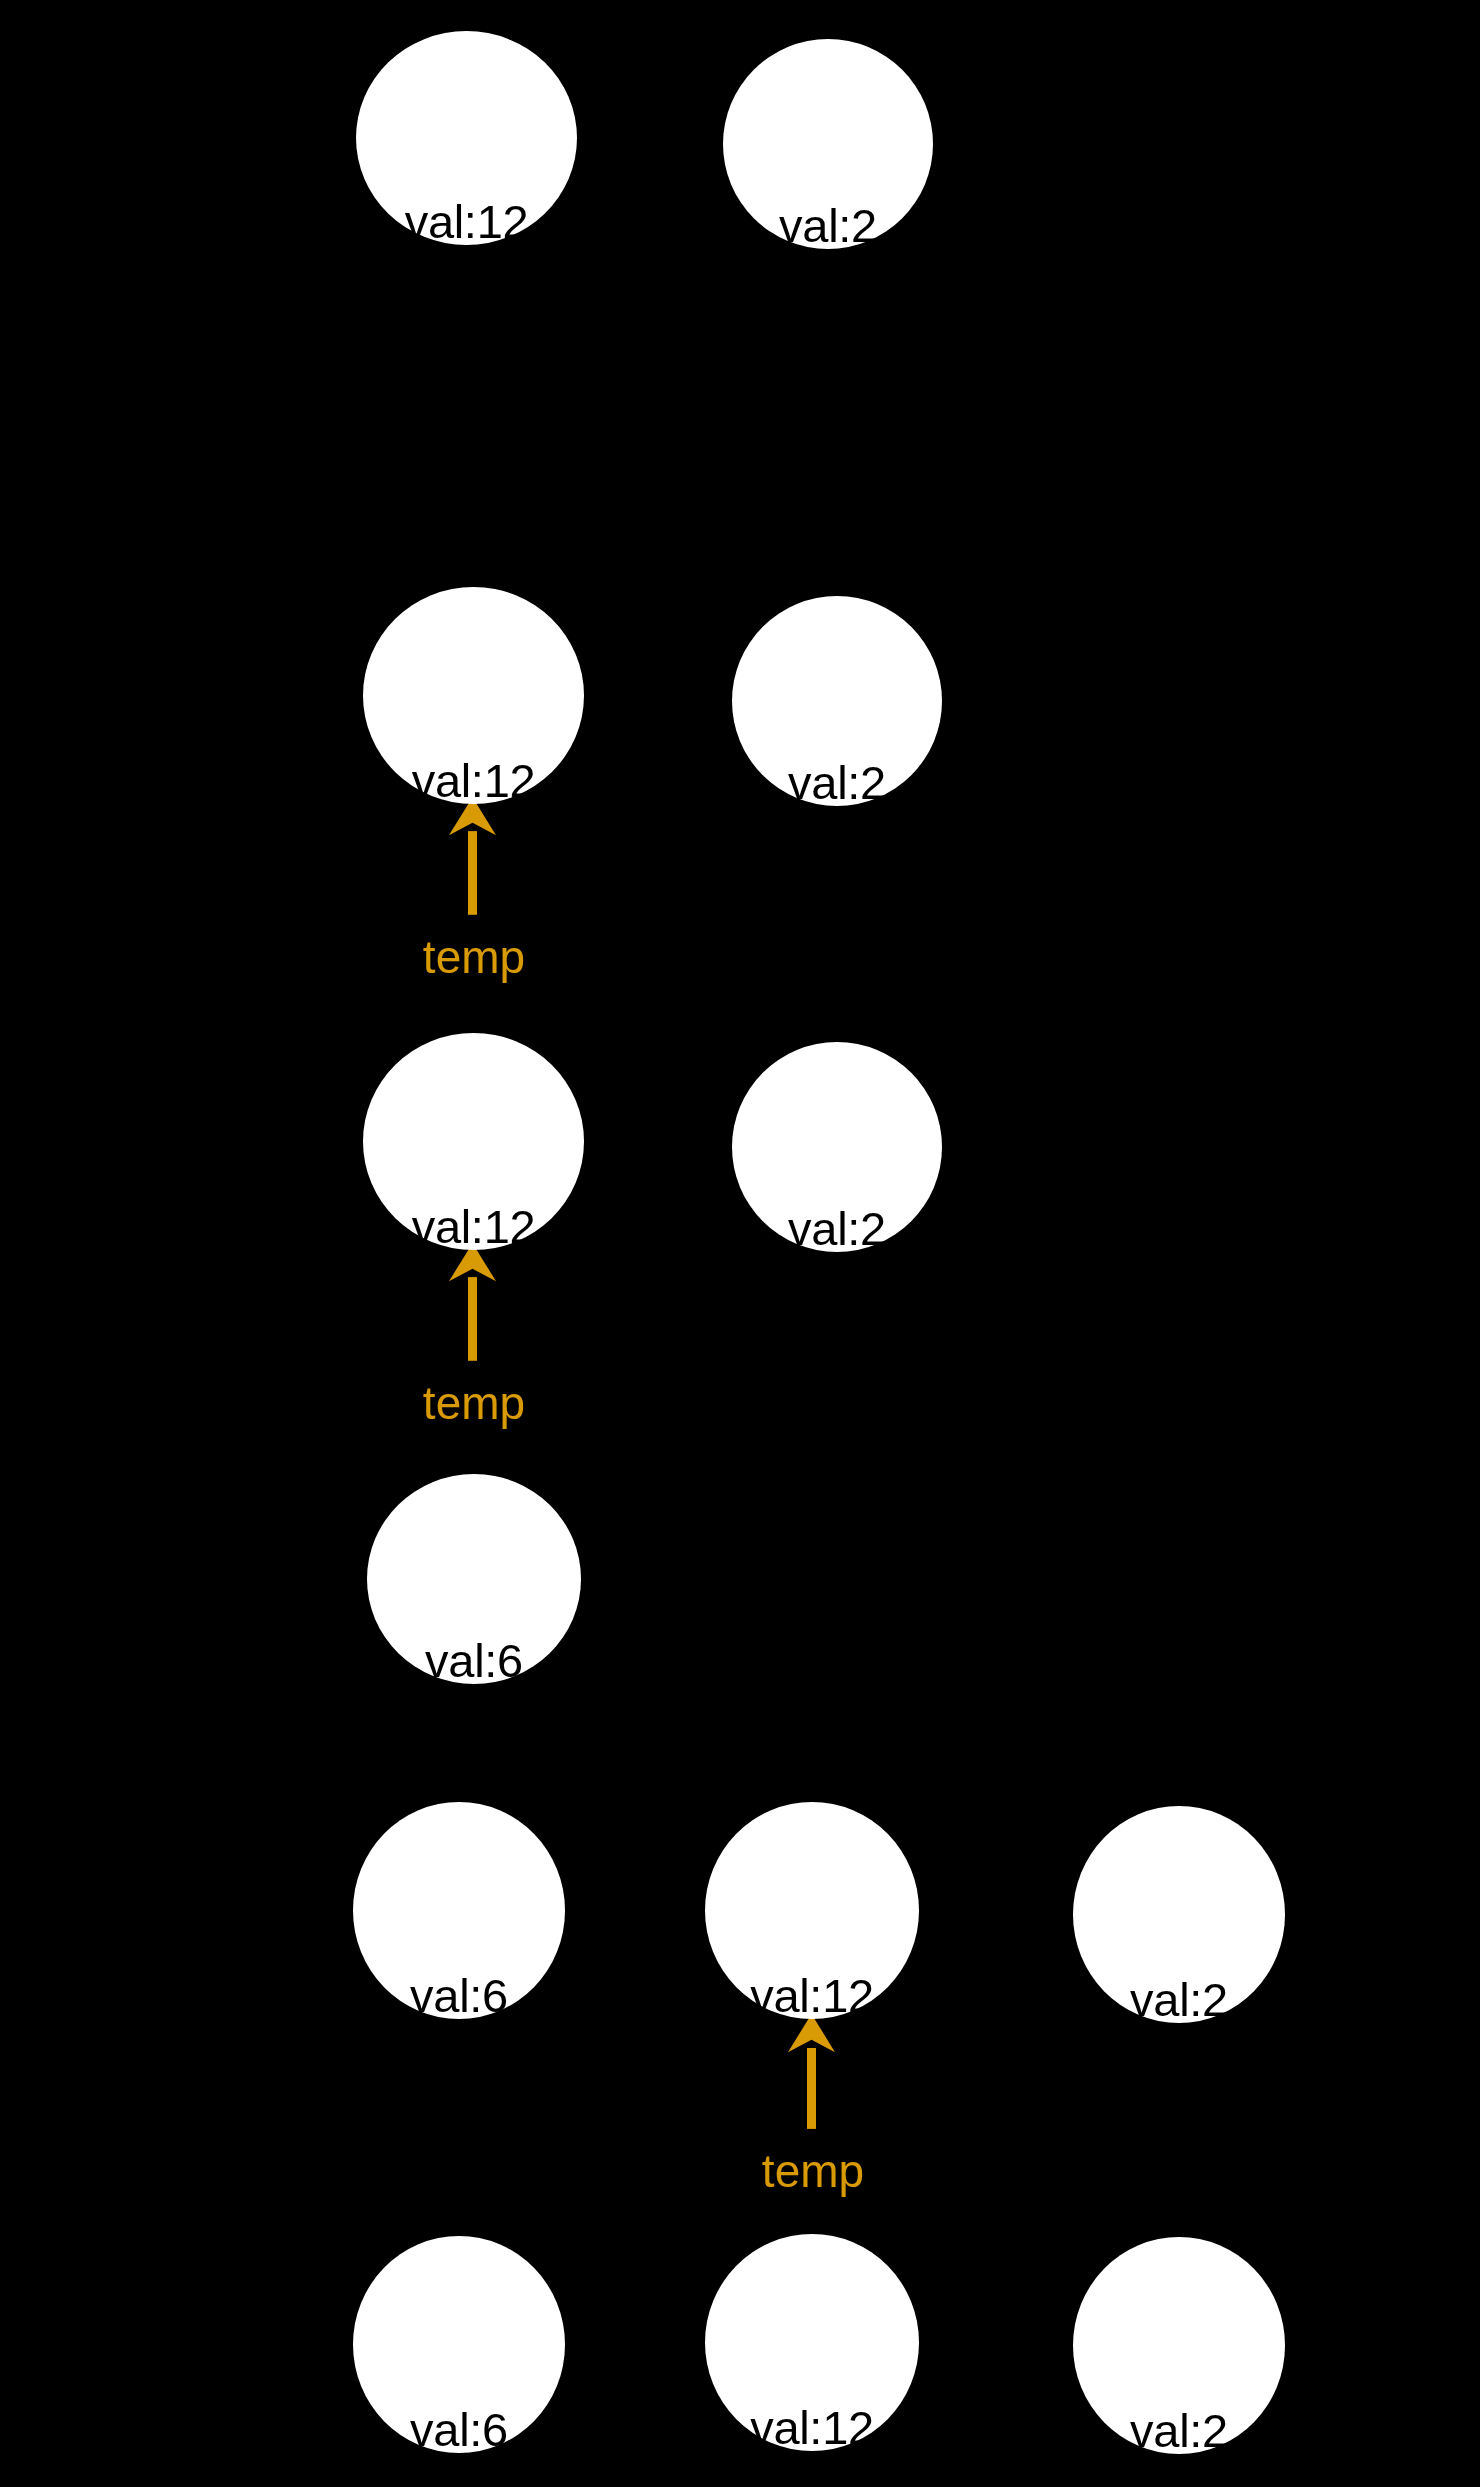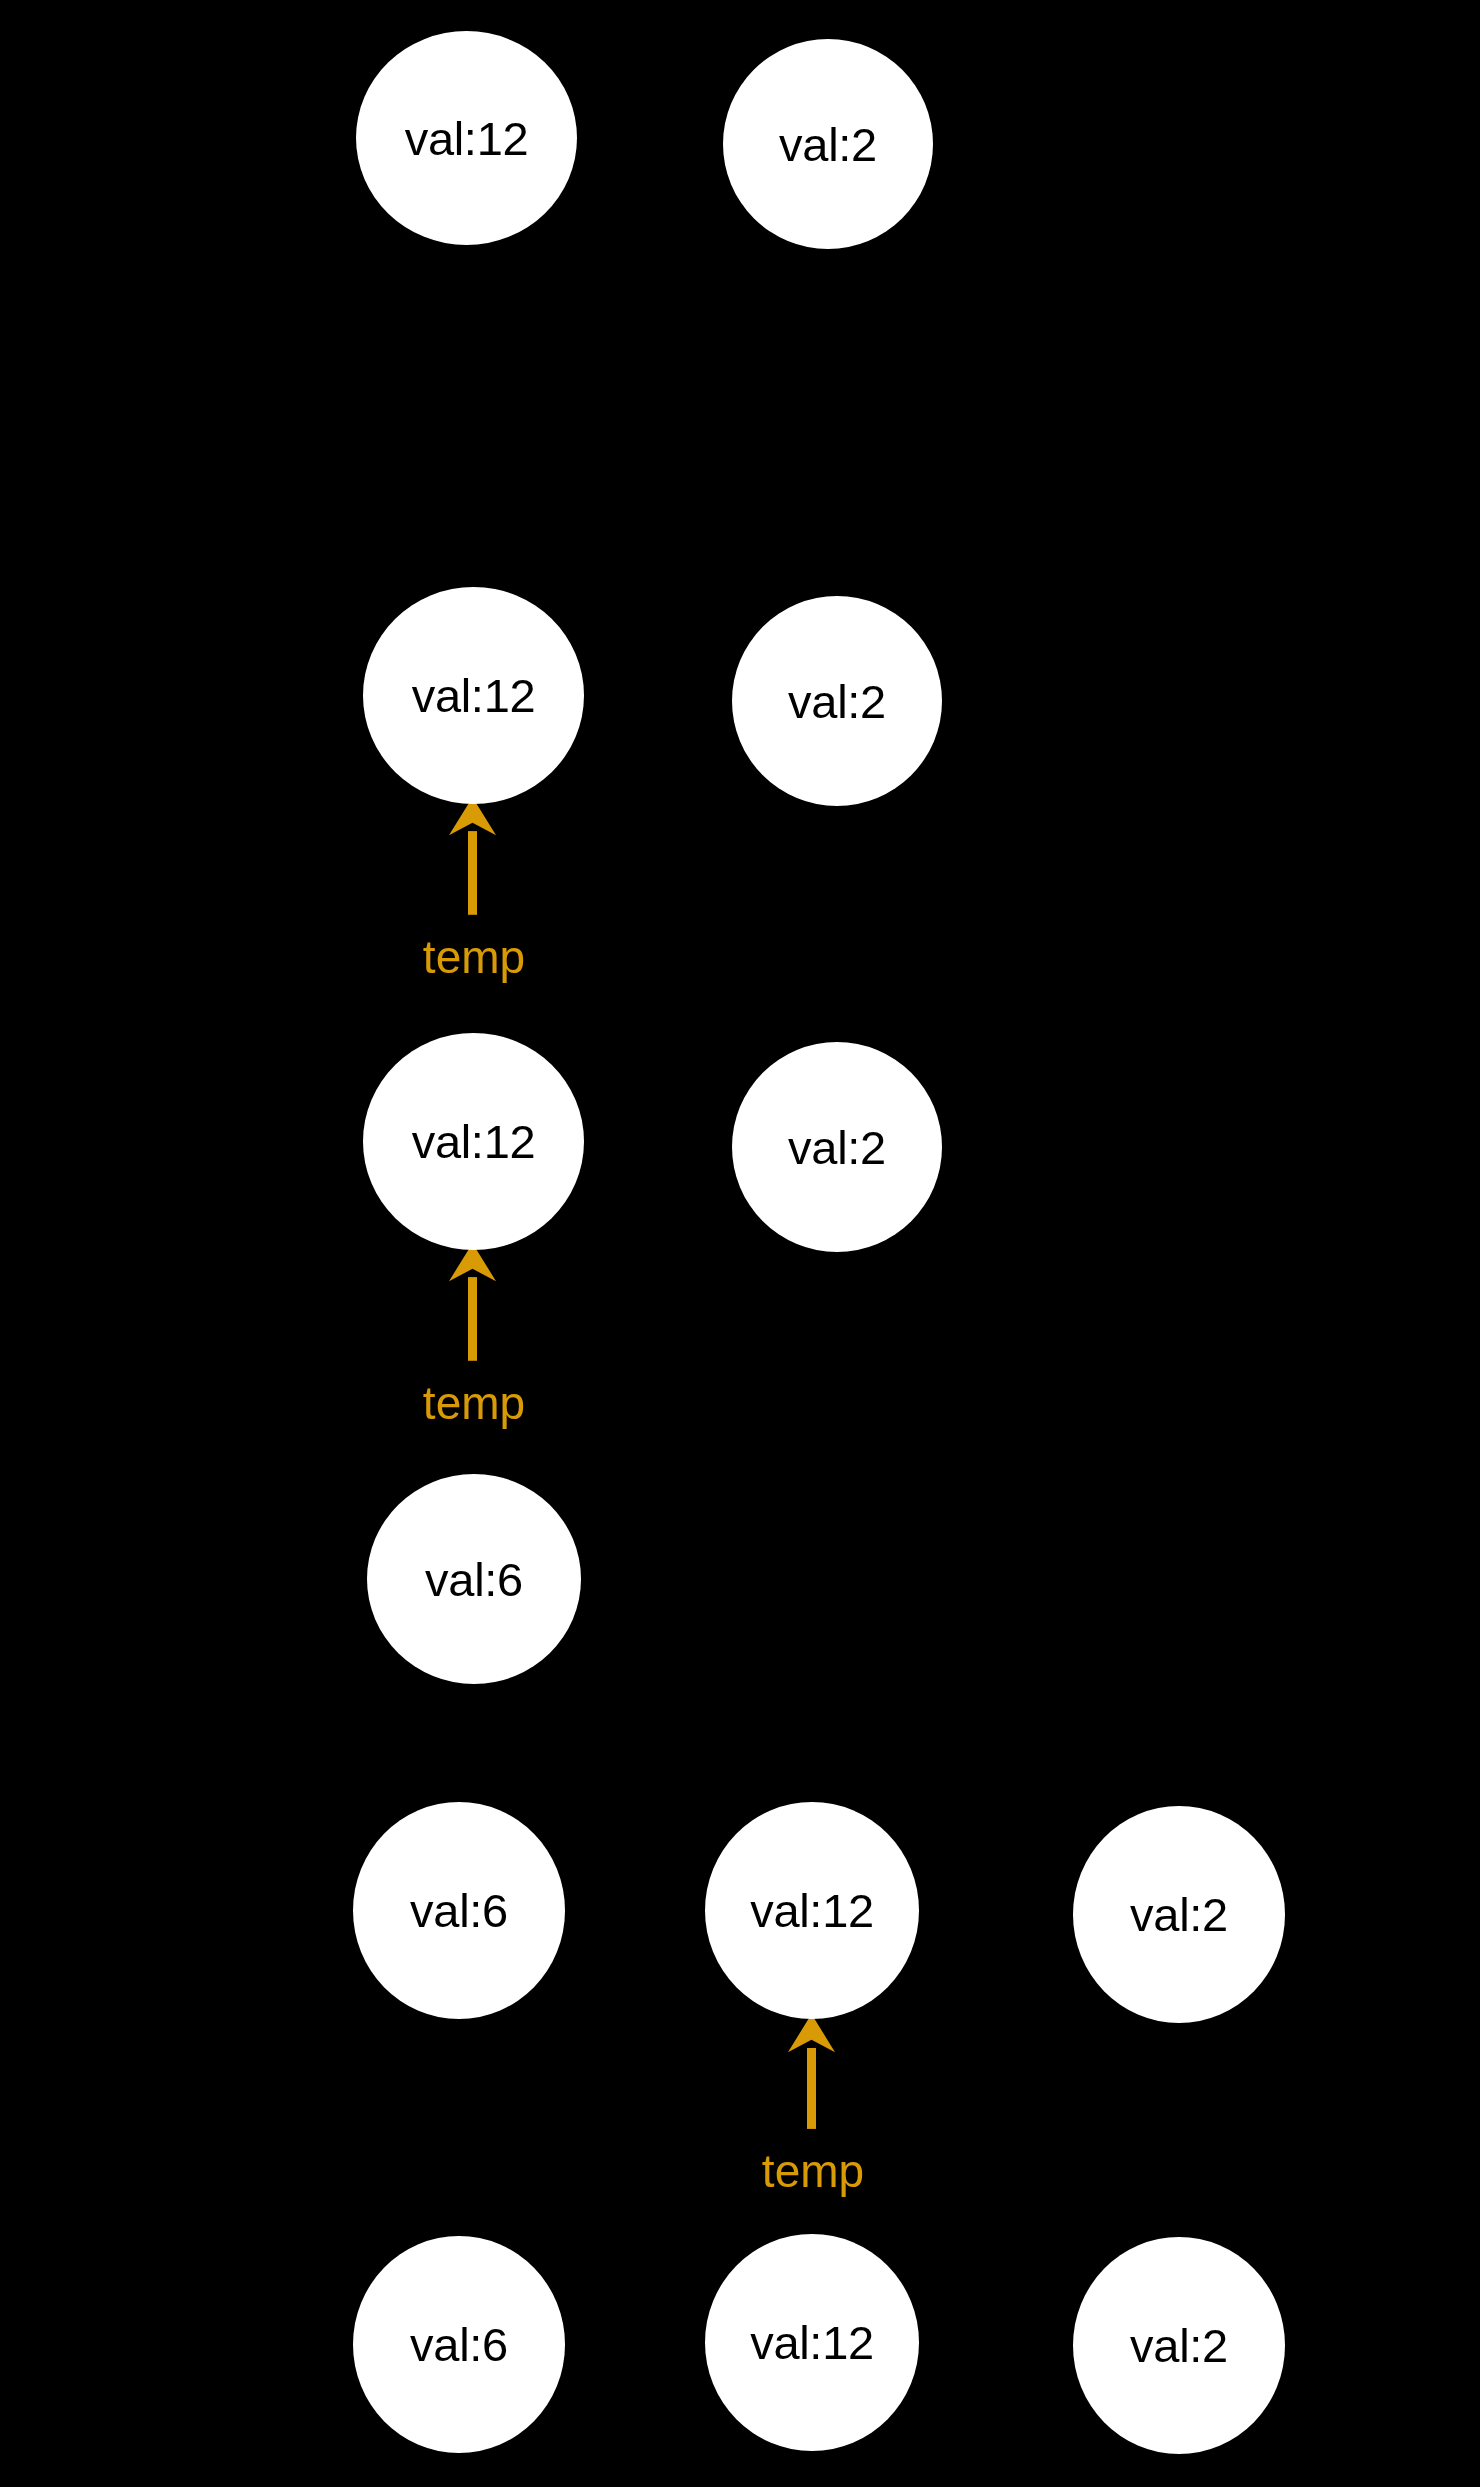--- a/index.html
+++ b/index.html
@@ -18,21 +18,21 @@
     position: relative;
     width: 1480px;
     height: 2487px;
     background: #000000;
   }
   .node {
     position: absolute;
     background: #ffffff;
     border-radius: 50%;
     display: flex;
-    align-items: center;
+    align-items: flex-end;
     justify-content: center;
     box-sizing: border-box;
   }
   .node-label {
     color: #000000;
     font-family: "Liberation Sans", sans-serif;
     font-size: 47px;
     line-height: 1;
     white-space: nowrap;
     letter-spacing: -0.3px;

